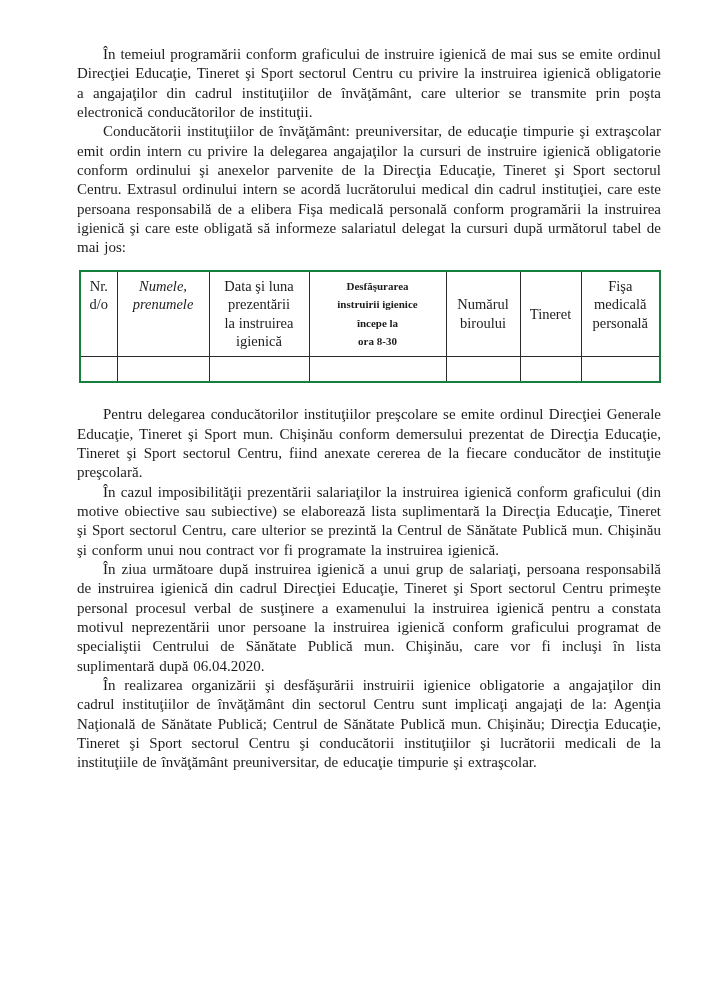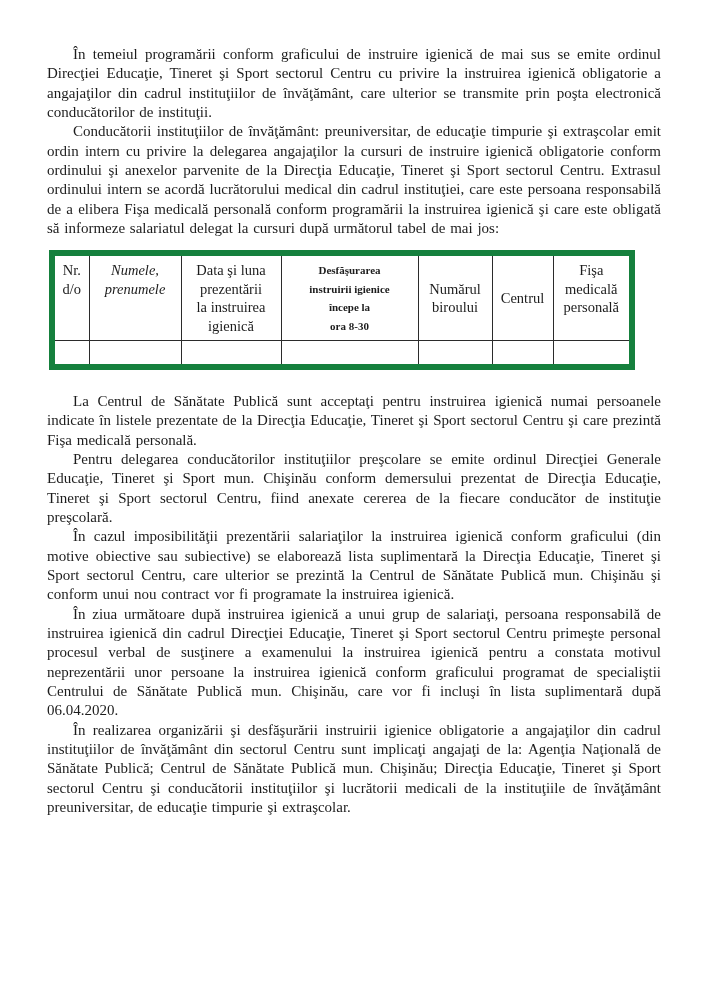--- a/index.html
+++ b/index.html
@@ -11,40 +11,40 @@
     height: 1000px;
     overflow: hidden;
     background: #ffffff;
     font-family: "Liberation Serif", "DejaVu Serif", serif;
     color: #1c1c1c;
   }
   .page {
     box-sizing: border-box;
     width: 707px;
     height: 836px;
-    padding: 45px 46px 0 47px;
+    padding: 45px 46px 0 77px;
     background: #ffffff;
   }
   .text-block p {
     margin: 0;
     font-size: 15px;
     line-height: 19.35px;
     text-align: justify;
     text-indent: 26px;
     word-spacing: 1px;
   }
   .text-block p b {
     font-weight: normal;
   }
   table.schedule {
     border-collapse: collapse;
     table-layout: fixed;
     width: 580px;
     margin: 12px 8px 22px 2px;
-    border: 6px solid #15803d;
+    border: 2px solid #15803d;
   }
   table.schedule th,
   table.schedule td {
     border: 1px solid #2b2b2b;
     font-size: 14.5px;
     line-height: 18.5px;
     font-weight: normal;
     text-align: center;
     white-space: pre-line;
     padding: 5px 2px;
@@ -84,39 +84,38 @@
           <th style="width: 100px; font-family: Liberation Serif, serif;">Data şi luna
 prezentării
 la instruirea
 igienică</th>
           <th class="bold" style="width: 137px;">Desfăşurarea
 instruirii igienice
 începe la
 ora 8-30</th>
           <th class="vmid" style="width: 74px;">Numărul
 biroului</th>
-          <th class="vmid" style="width: 61px;">Centrul</th>
+          <th class="vmid" style="width: 61px;">Tineret</th>
           <th style="width: 79px;">Fişa
 medicală
 personală</th>
         </tr>
     </thead>
     <tbody>
     <tr>
           <td class="empty-cell"></td>
           <td class="empty-cell"></td>
           <td class="empty-cell"></td>
           <td class="empty-cell"></td>
           <td class="empty-cell"></td>
           <td class="empty-cell"></td>
           <td class="empty-cell"></td>
         </tr>
       </tbody>
   </table>
 
   <div class="text-block" id="body-paragraphs">
-      <p><span>La Centrul de Sănătate Publică sunt acceptaţi pentru instruirea igienică numai persoanele indicate în listele prezentate de la Direcţia Educaţie, Tineret şi Sport sectorul Centru şi care prezintă </span><b>Fişa medicală personală.</b></p>
       <p><span>Pentru </span><b>delegarea conducătorilor instituţiilor preşcolare</b><span> se emite ordinul Direcţiei Generale Educaţie, Tineret şi Sport mun. Chişinău conform demersului prezentat de Direcţia Educaţie, Tineret şi Sport sectorul Centru, fiind anexate cererea de la fiecare conducător de instituţie preşcolară.</span></p>
       <p><span>În cazul imposibilităţii prezentării salariaţilor la instruirea igienică conform graficului </span><b>(din motive obiective sau subiective)</b><span> se elaborează lista suplimentară la Direcţia Educaţie, Tineret şi Sport sectorul Centru, care ulterior se prezintă la Centrul de Sănătate Publică mun. Chişinău şi conform unui nou contract vor fi programate la instruirea igienică.</span></p>
       <p><span>În ziua următoare după instruirea igienică a unui grup de salariaţi, persoana responsabilă de instruirea igienică din cadrul Direcţiei Educaţie, Tineret şi Sport sectorul Centru primeşte personal procesul verbal de susţinere a examenului la instruirea igienică pentru a constata motivul neprezentării unor persoane la instruirea igienică conform graficului programat de specialiştii Centrului de Sănătate Publică mun. Chişinău, care vor fi incluşi în lista suplimentară după 06.04.2020.</span></p>
       <p><span>În realizarea organizării şi desfăşurării instruirii igienice obligatorie a angajaţilor din cadrul instituţiilor de învăţământ din sectorul Centru sunt implicaţi angajaţi de la: Agenţia Naţională de Sănătate Publică; Centrul de Sănătate Publică mun. Chişinău; Direcţia Educaţie, Tineret şi Sport sectorul Centru şi conducătorii instituţiilor şi lucrătorii medicali de la instituţiile de învăţământ preuniversitar, de educaţie timpurie şi extraşcolar.</span></p>
     </div>
 </div>
 
 </body></html>

